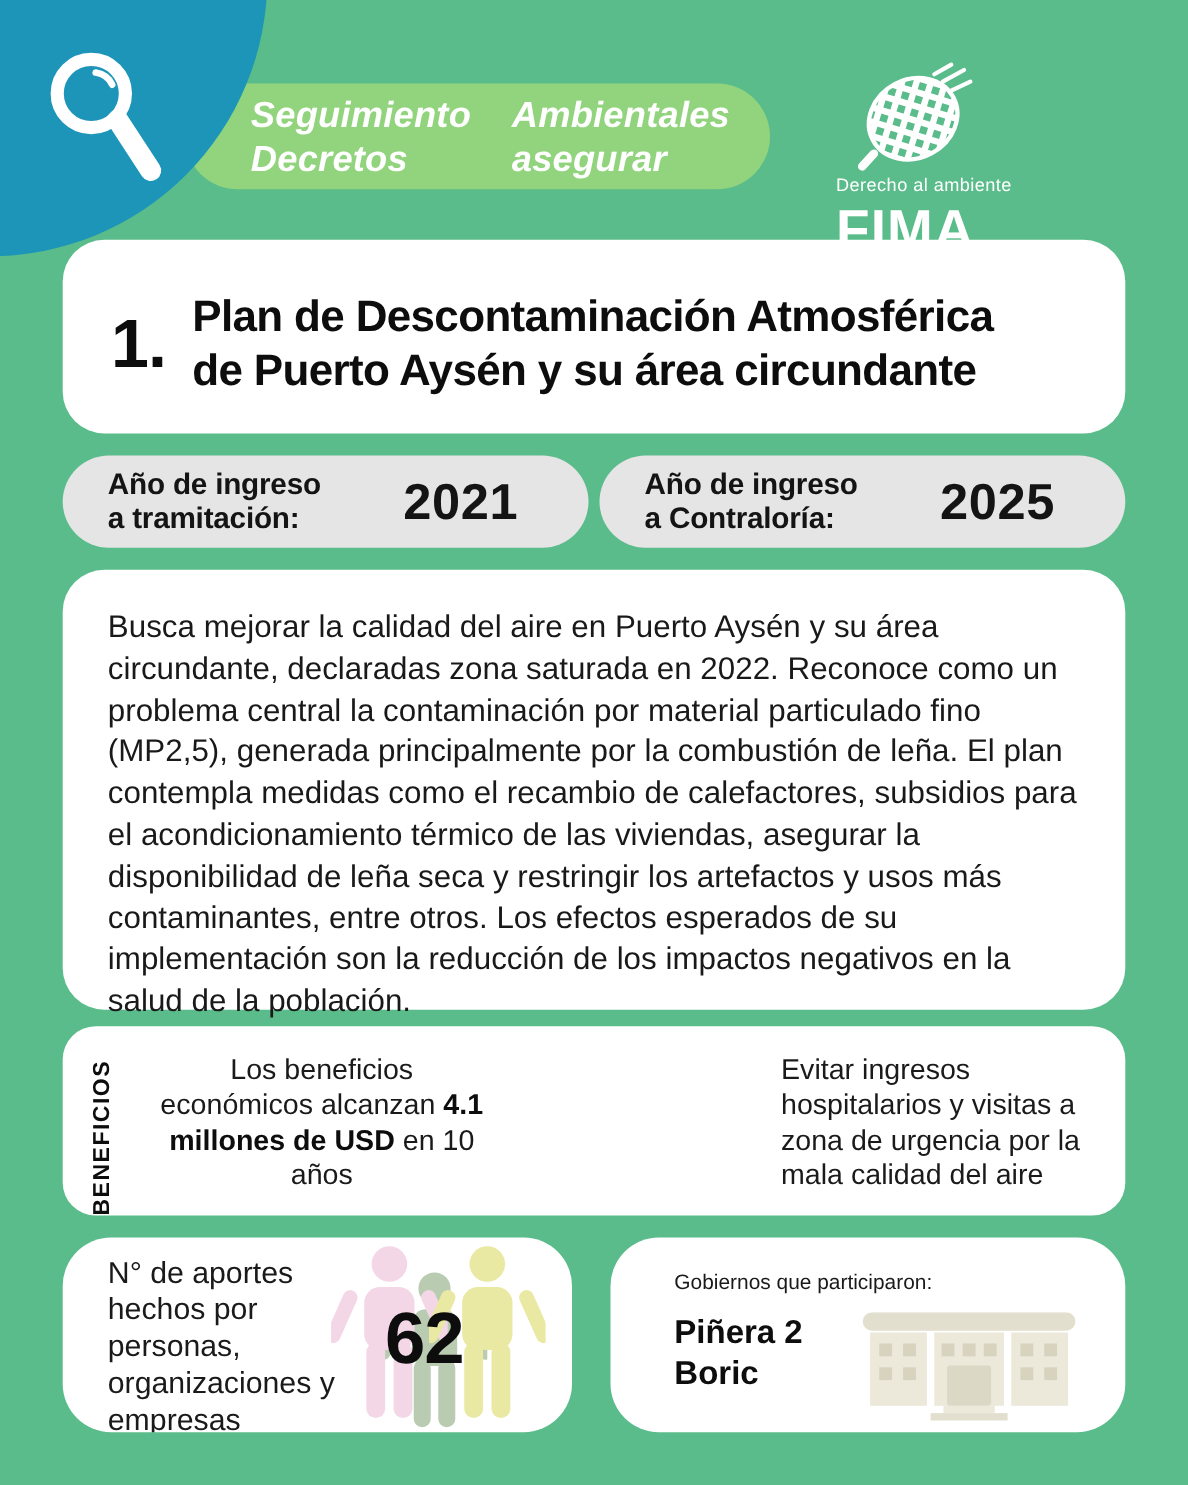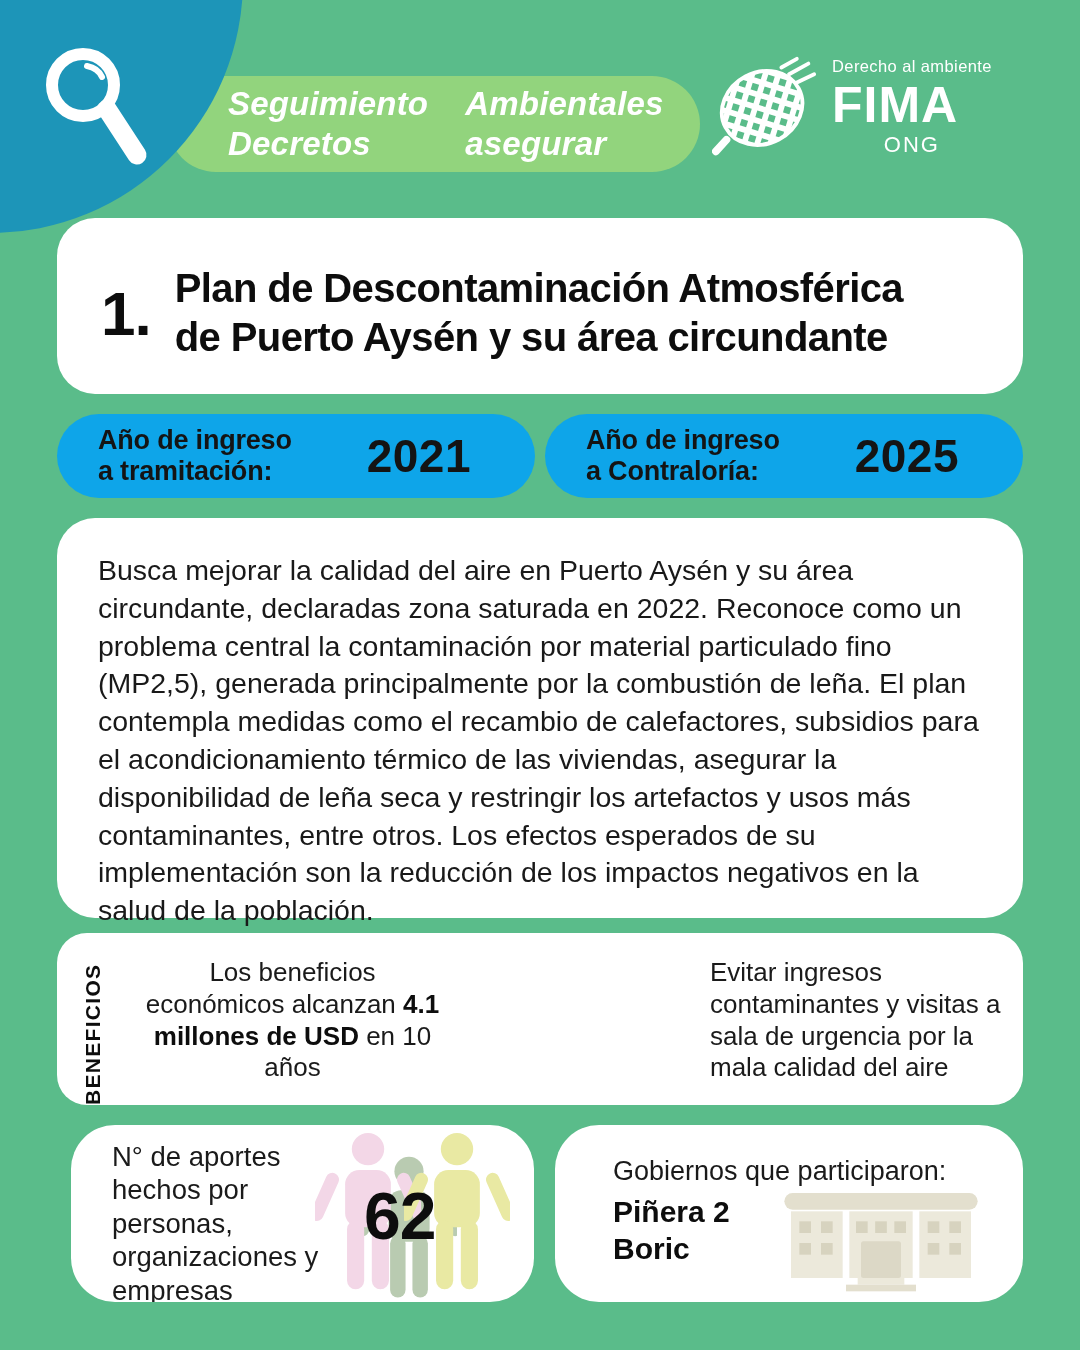--- a/index.html
+++ b/index.html
@@ -12,62 +12,62 @@
   
   .blue-circle{position:absolute;left:-262px;top:-272px;width:505px;height:505px;
     border-radius:50%;background:#1d95b8;z-index:3;}
   .search-icon{position:absolute;left:36px;top:38px;z-index:4;}
   .header-badge{position:absolute;left:168px;top:76px;width:532px;height:96px;
     border-radius:48px;background:#92d47d;z-index:2;
     display:flex;flex-direction:row;justify-content:center;align-items:center;
     padding-left:60px;box-sizing:border-box;}
   .header-badge div{color:#fff;font-style:italic;font-weight:bold;
     font-size:33px;line-height:40px;letter-spacing:.2px;}
-  .fima-logo{position:absolute;left:712px;top:54px;display:flex;align-items:center;z-index:2;}
+  .fima-logo{position:absolute;left:746px;top:54px;display:flex;align-items:center;z-index:2;flex-direction:column;}
   .logo-text{margin-left:14px;color:#fff;}
   .logo-tagline{font-size:16.5px;letter-spacing:.4px;margin-bottom:4px;}
   .logo-name{font-size:50px;font-weight:bold;letter-spacing:1px;line-height:50px;}
   .logo-sub{font-size:22px;letter-spacing:2px;text-align:center;margin-top:2px;}
   
   .card{position:absolute;background:#fff;box-sizing:border-box;}
   .title-card{left:57px;top:218px;width:966px;height:176px;border-radius:38px;
     display:flex;align-items:center;padding:14px 30px 0 44px;}
   .title-number{font-size:62px;font-weight:900;letter-spacing:-1px;margin-right:24px;color:#0d0d0d;}
   .title-text{font-size:40px;font-weight:700;line-height:49px;letter-spacing:-.6px;color:#0d0d0d;}
   .info-pill{position:absolute;top:414px;width:478px;height:84px;border-radius:42px;
-    background:#0ea5e9;display:flex;align-items:center;box-sizing:border-box;
+    background:#e5e5e5;display:flex;align-items:center;box-sizing:border-box;
     padding:0 42px 0 41px;}
   .info-pill.left{left:57px;} .info-pill.right{left:545px;}
   .pill-label{font-size:27px;font-weight:bold;line-height:31px;letter-spacing:-.2px;}
   .pill-value{margin-left:auto;margin-right:22px;font-size:46px;font-weight:900;letter-spacing:.5px;}
   .desc-card{left:57px;top:518px;width:966px;height:400px;border-radius:38px;
     padding:34px 44px 0 41px;}
   .desc-card p{margin:0;font-size:28.5px;line-height:37.8px;color:#191919;}
   
   .benefits-card{left:57px;top:933px;width:966px;height:172px;border-radius:30px;}
   .benefits-label{position:absolute;left:24px;top:0;bottom:0;display:flex;align-items:center;
     writing-mode:vertical-rl;transform:rotate(180deg);
     font-size:21px;font-weight:bold;letter-spacing:1.3px;color:#0d0d0d;}
   .benefit{position:absolute;top:24px;font-size:26px;line-height:31.8px;color:#1a1a1a;}
   .benefit b{font-weight:bold;color:#0d0d0d;}
   .benefit.c1{left:88px;width:295px;text-align:center;}
   .benefit.c2{left:428px;width:180px;}
   .benefit.c3{left:653px;width:310px;}
   
-  .contrib-card{left:71px;top:1125px;width:463px;height:177px;border-radius:44px;overflow:hidden;}
+  .contrib-card{left:57px;top:1125px;width:463px;height:177px;border-radius:44px;overflow:hidden;}
   .contrib-label{position:absolute;left:41px;top:15px;width:228px;
     font-size:27.5px;line-height:33.4px;color:#1a1a1a;}
   .person{position:absolute;}
   .person.pink{left:244px;top:6px;z-index:2;}
   .person.green{left:290px;top:30px;z-index:1;}
   .person.yellow{left:333px;top:6px;z-index:2;}
   .contrib-value{position:absolute;left:293px;top:53px;z-index:3;
     font-size:66px;font-weight:900;letter-spacing:-1px;color:#0d0d0d;}
   .gov-card{left:555px;top:1125px;width:468px;height:177px;border-radius:44px;overflow:hidden;}
-  .gov-label{position:absolute;left:58px;top:31px;font-size:27px;color:#1a1a1a;}
+  .gov-label{position:absolute;left:58px;top:31px;font-size:19px;color:#1a1a1a;}
   .gov-names{position:absolute;left:58px;top:68px;font-size:30px;font-weight:bold;line-height:37px;color:#0d0d0d;}
   .building{position:absolute;left:208px;top:68px;}
 </style>
 </head>
 <body>
 
 <div class="canvas">
 
   <svg width="0" height="0" style="position:absolute">
     <defs>
@@ -156,21 +156,21 @@
     <div class="pill-value">2025</div>
   </div>
 
   <section class="card desc-card">
     <p>Busca mejorar la calidad del aire en Puerto Aysén y su área circundante, declaradas zona saturada en 2022. Reconoce como un problema central la contaminación por material particulado fino (MP2,5), generada principalmente por la combustión de leña. El plan contempla medidas como el recambio de calefactores, subsidios para el acondicionamiento térmico de las viviendas, asegurar la disponibilidad de leña seca y restringir los artefactos y usos más contaminantes, entre otros. Los efectos esperados de su implementación son la reducción de los impactos negativos en la salud de la población.</p>
   </section>
 
   <section class="card benefits-card">
     <div class="benefits-label">BENEFICIOS</div>
     <div class="benefit c1"><span>Los beneficios económicos alcanzan </span><b>4.1 millones de USD</b><span> en 10 años</span></div>
-    <div class="benefit c3"><span>Evitar ingresos contaminantes y visitas a sala de urgencia por la mala calidad del aire</span><b></b><span></span></div>
+    <div class="benefit c3"><span>Evitar ingresos hospitalarios y visitas a zona de urgencia por la mala calidad del aire</span><b></b><span></span></div>
   </section>
 
   <section class="card contrib-card">
     <div class="contrib-label">N° de aportes hechos por personas, organizaciones y empresas</div>
     <svg class="person green" width="96" height="146" viewBox="0 0 100 170">
       <use href="#person-shape" fill="#b9cbb1"></use>
     </svg>
     <svg class="person pink" width="106" height="162" viewBox="0 0 100 170">
       <use href="#person-shape" fill="#f3d7e7"></use>
     </svg>

